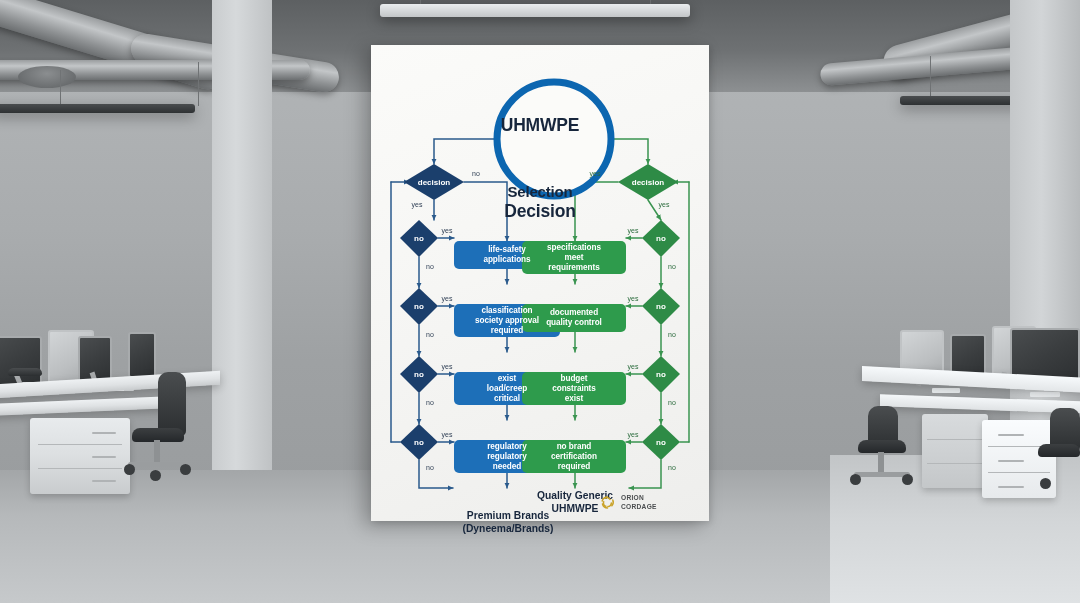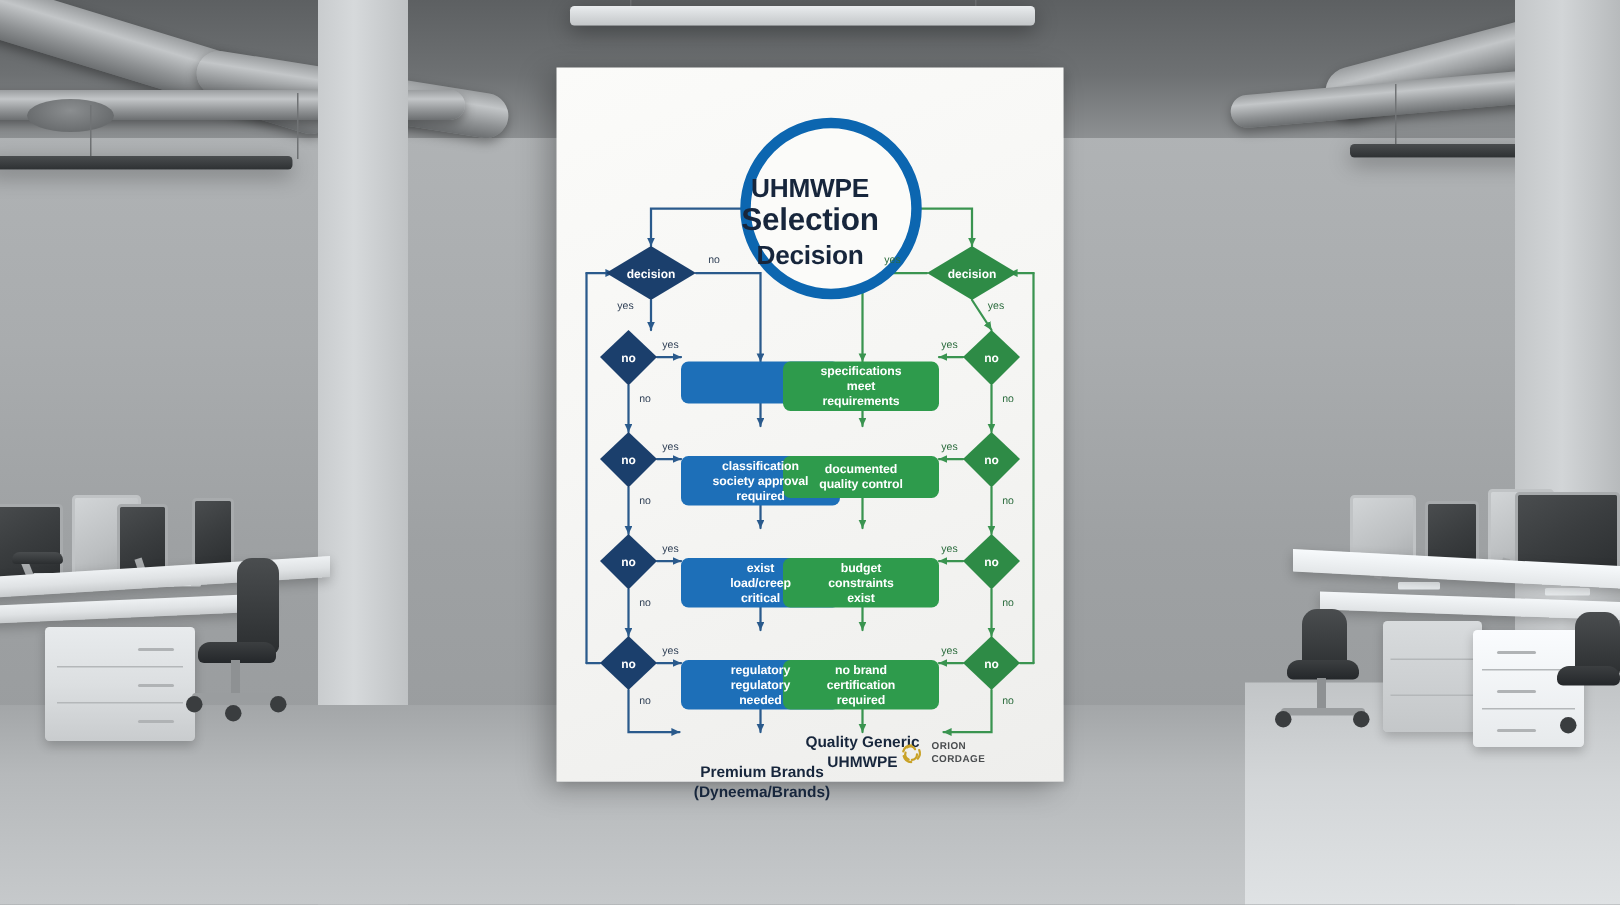--- a/index.html
+++ b/index.html
@@ -119,21 +119,21 @@
   }
   #diagram { position:absolute; inset:0; }
   svg.flow { position:absolute; inset:0; width:100%; height:100%; }
 
   .hub-label {
     position:absolute; left:0; right:0; text-align:center;
     font-weight:bold; color:#17263c; line-height:1.16;
     letter-spacing:-.2px;
   }
   .hub-label .l1 { font-size:17.5px; }
-  .hub-label .l2 { font-size:21px; }
+  .hub-label .l2 { font-size:15px;margin-top:48px; }
   .hub-label .l3 { font-size:17.5px; }
 
   .node-text {
     position:absolute; color:#ffffff; font-weight:bold;
     font-size:8.2px; line-height:1.22; text-align:center;
     display:flex; align-items:center; justify-content:center;
     letter-spacing:-.05px; pointer-events:none;
   }
   .diamond-text {
     position:absolute; color:#ffffff; font-weight:bold; font-size:8px;
@@ -361,20 +361,26 @@
     <div class="edge-label" style="left:36px;top:156px;width:20px;">yes</div>
     <div class="edge-label" style="left:66px;top:182px;width:20px;">yes</div>
     <div class="edge-label" style="left:66px;top:250px;width:20px;">yes</div>
     <div class="edge-label" style="left:66px;top:318px;width:20px;">yes</div>
     <div class="edge-label" style="left:66px;top:386px;width:20px;">yes</div>
     <div class="edge-label" style="left:50px;top:218px;width:18px;">no</div>
     <div class="edge-label" style="left:50px;top:286px;width:18px;">no</div>
     <div class="edge-label" style="left:50px;top:354px;width:18px;">no</div>
     <div class="edge-label" style="left:50px;top:419px;width:18px;">no</div>
 
+    <div class="node-text" style="left:83px;top:196px;width:106px;height:28px;">
+      <div>
+        <div>life-safety</div>
+        <div>applications</div>
+      </div>
+    </div>
     <div class="node-text" style="left:83px;top:259px;width:106px;height:33px;">
       <div>
         <div>classification</div>
         <div>society approval</div>
         <div>required</div>
       </div>
     </div>
     <div class="node-text" style="left:83px;top:327px;width:106px;height:33px;">
       <div>
         <div>exist</div>

